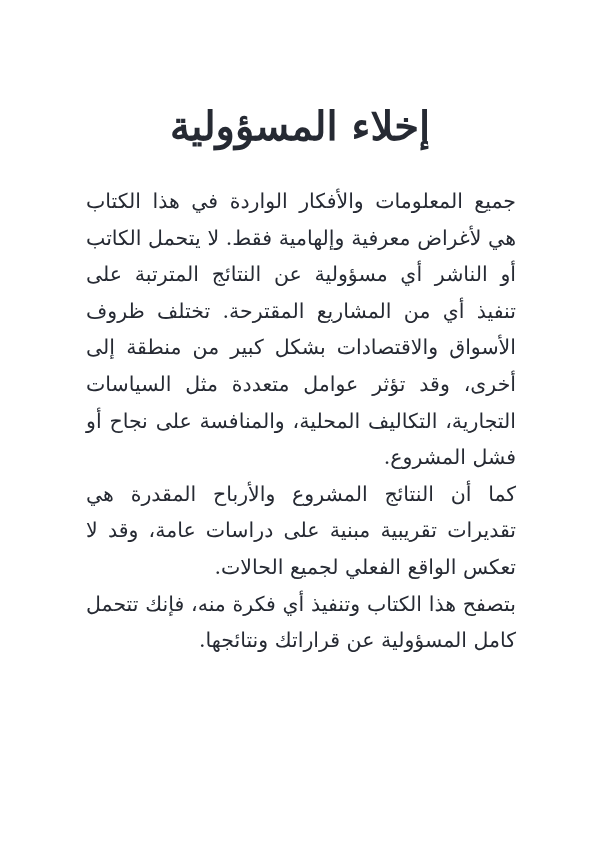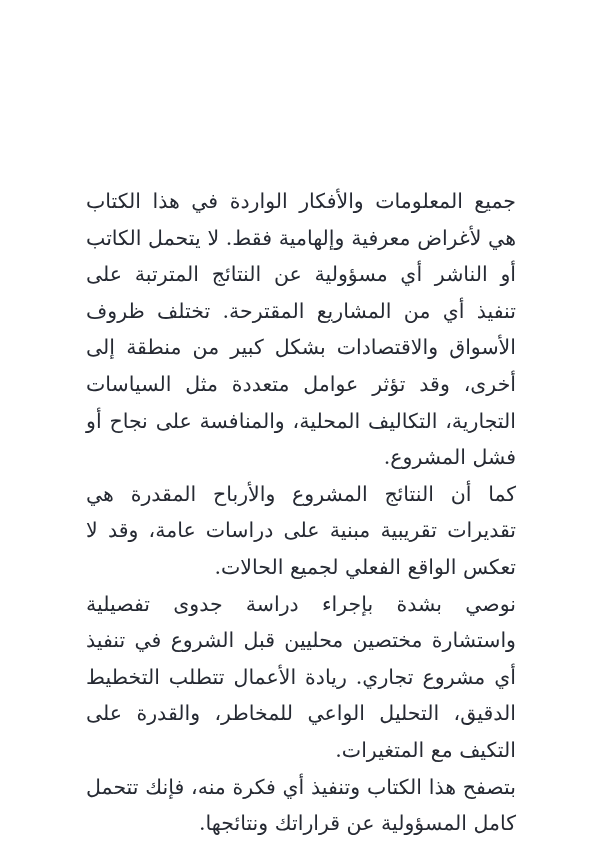--- a/index.html
+++ b/index.html
@@ -49,19 +49,19 @@
     }
     .para {
       margin: 0;
       padding: 0;
     }
   </style>
 </head>
 <body>
 
 <div class="page">
+  <h1 class="title">إخلاء المسؤولية</h1>
   <div class="body-text">
     <p class="para">جميع المعلومات والأفكار الواردة في هذا الكتاب هي لأغراض معرفية وإلهامية فقط. لا يتحمل الكاتب أو الناشر أي مسؤولية عن النتائج المترتبة على تنفيذ أي من المشاريع المقترحة. تختلف ظروف الأسواق والاقتصادات بشكل كبير من منطقة إلى أخرى، وقد تؤثر عوامل متعددة مثل السياسات التجارية، التكاليف المحلية، والمنافسة على نجاح أو فشل المشروع.</p>
     <p class="para">كما أن النتائج المشروع والأرباح المقدرة هي تقديرات تقريبية مبنية على دراسات عامة، وقد لا تعكس الواقع الفعلي لجميع الحالات.</p>
-    <p class="para">نوصي بشدة بإجراء دراسة جدوى تفصيلية واستشارة مختصين محليين قبل الشروع في تنفيذ أي مشروع تجاري. ريادة الأعمال تتطلب التخطيط الدقيق، التحليل الواعي للمخاطر، والقدرة على التكيف مع المتغيرات.</p>
     <p class="para">بتصفح هذا الكتاب وتنفيذ أي فكرة منه، فإنك تتحمل كامل المسؤولية عن قراراتك ونتائجها.</p>
   </div>
 </div>
 
 </body></html>

